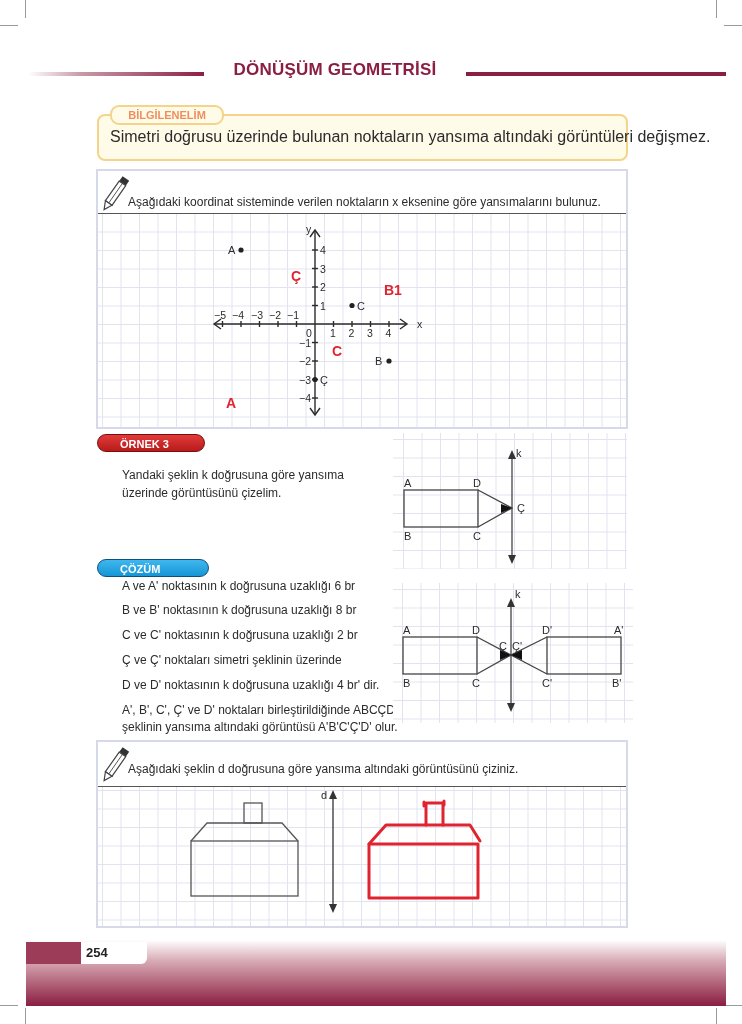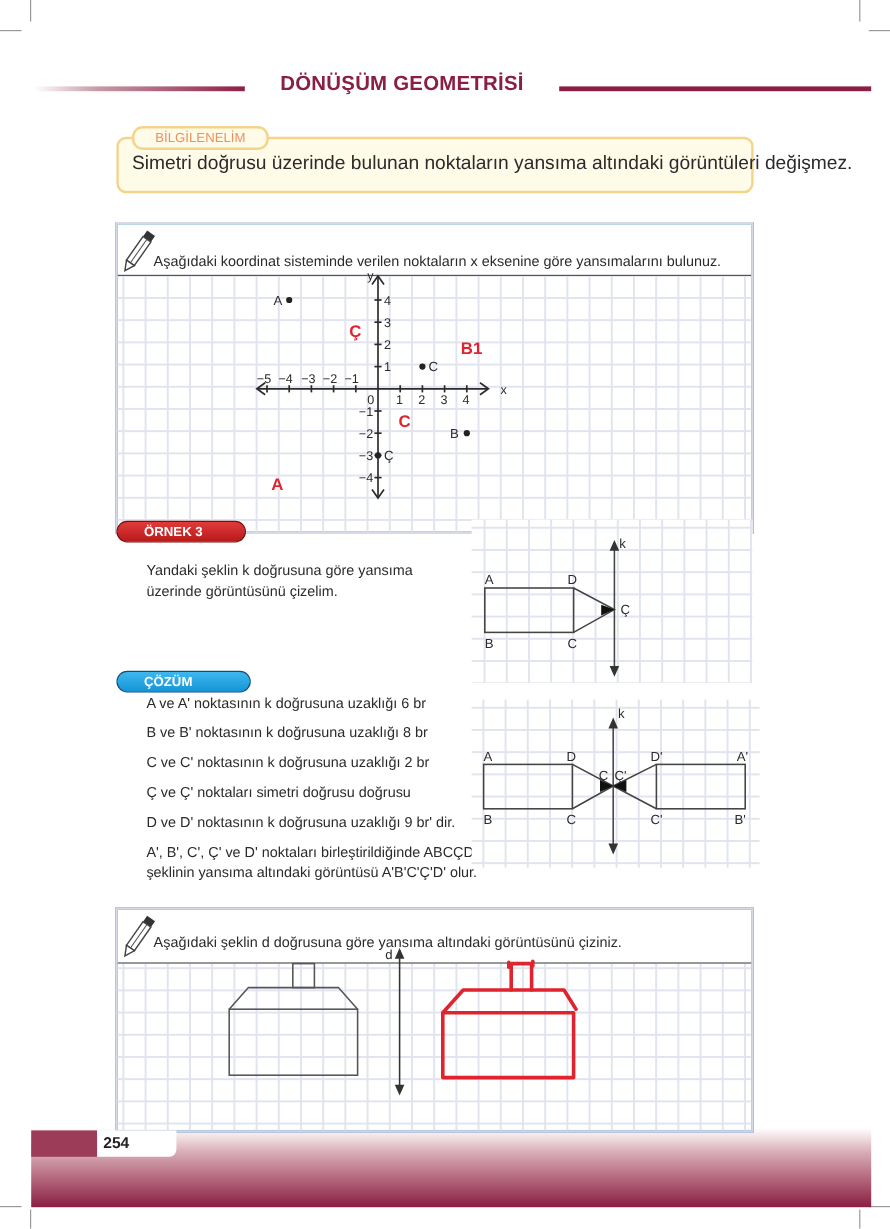--- a/index.html
+++ b/index.html
@@ -13,26 +13,26 @@
               background:linear-gradient(90deg, rgba(255,255,255,1) 0%, #c79aa6 30%, #8e1f45 100%); }
   .hdr-right { position:absolute; left:466px; top:72px; width:260px; height:4px; background:#8a1e43; }
   .hdr-title { position:absolute; left:208px; top:60px; width:254px; text-align:center;
                font-family:"Liberation Sans", sans-serif; font-weight:bold; font-size:17px;
                color:#8a1e43; letter-spacing:0.2px; }
   
   .info-box { position:absolute; left:97px; top:114px; width:527px; height:43px;
               border:2px solid #f3d48a; border-radius:8px; background:#fffbe9; }
   .info-tag { position:absolute; left:110px; top:105px; width:110px; height:16px;
               border:2px solid #f3d48a; border-radius:9px; background:#fffbe9;
-              font-family:"Liberation Sans", sans-serif; font-weight:normal; font-size:11px;
+              font-family:"Liberation Sans", sans-serif; font-weight:bold; font-size:11px;
               color:#ee8f5d; text-align:center; line-height:16px; }
   .info-text { position:absolute; left:110px; top:128px; font-size:16px; color:#2b2b2b;
                font-family:"Liberation Sans", sans-serif; }
   
-  .panel { position:absolute; border:2px solid #d5d9e8; background:#0369a1;margin-top:16px; }
+  .panel { position:absolute; border:2px solid #d5d9e8; background:#0ea5e9; }
   .panel-head { position:absolute; left:0; top:0; right:0; height:42px; border-bottom:1.5px solid #555; background:#fff; }
   .panel-text { position:absolute; left:30px; top:23px; font-size:12px; font-family:"Liberation Sans", sans-serif; color:#2b2b2b; }
   .pencil { position:absolute; left:2px; top:2px; }
   .grid { position:absolute;
           background-color:#fff;
           background-image:
             linear-gradient(to right, #e1e4ef 1.3px, transparent 1.3px),
             linear-gradient(to bottom, #e1e4ef 1.3px, transparent 1.3px);
           background-size:18.5px 18.5px; }
   
@@ -178,22 +178,22 @@
     <text x="83" y="110">C</text>
     <text x="127" y="82">Ç</text>
     <text x="126" y="27">k</text>
   </g>
 </svg>
 
 <div class="pill pill-blue">ÇÖZÜM</div>
 <div class="body-text" style="left:122px;top:579px;">A ve A' noktasının k doğrusuna uzaklığı 6 br</div>
 <div class="body-text" style="left:122px;top:603px;">B ve B' noktasının k doğrusuna uzaklığı 8 br</div>
 <div class="body-text" style="left:122px;top:628px;">C ve C' noktasının k doğrusuna uzaklığı 2 br</div>
-<div class="body-text" style="left:122px;top:653px;">Ç ve Ç' noktaları simetri doğrusu doğrusu</div>
-<div class="body-text" style="left:122px;top:678px;">D ve D' noktasının k doğrusuna uzaklığı 9 br' dir.</div>
+<div class="body-text" style="left:122px;top:653px;">Ç ve Ç' noktaları simetri şeklinin üzerinde</div>
+<div class="body-text" style="left:122px;top:678px;">D ve D' noktasının k doğrusuna uzaklığı 4 br' dir.</div>
 <div class="body-text" style="left:122px;top:703px;">A', B', C', Ç' ve D' noktaları birleştirildiğinde ABCÇD</div>
 <div class="body-text" style="left:122px;top:720px;">şeklinin yansıma altındaki görüntüsü A'B'C'Ç'D' olur.</div>
 
 <div class="grid" style="left:393px;top:583px;width:240px;height:140px;background-position:9px 6px;"></div>
 <svg class="abs" style="left:390px;top:580px;" width="245" height="145" viewBox="0 0 245 145">
   <g stroke="#444" stroke-width="1.3" fill="none">
     <rect x="13" y="57" width="74" height="37"></rect>
     <polyline points="87,57 121,75 87,94"></polyline>
     <rect x="157" y="57" width="74" height="37"></rect>
     <polyline points="157,57 121,75 157,94"></polyline>

